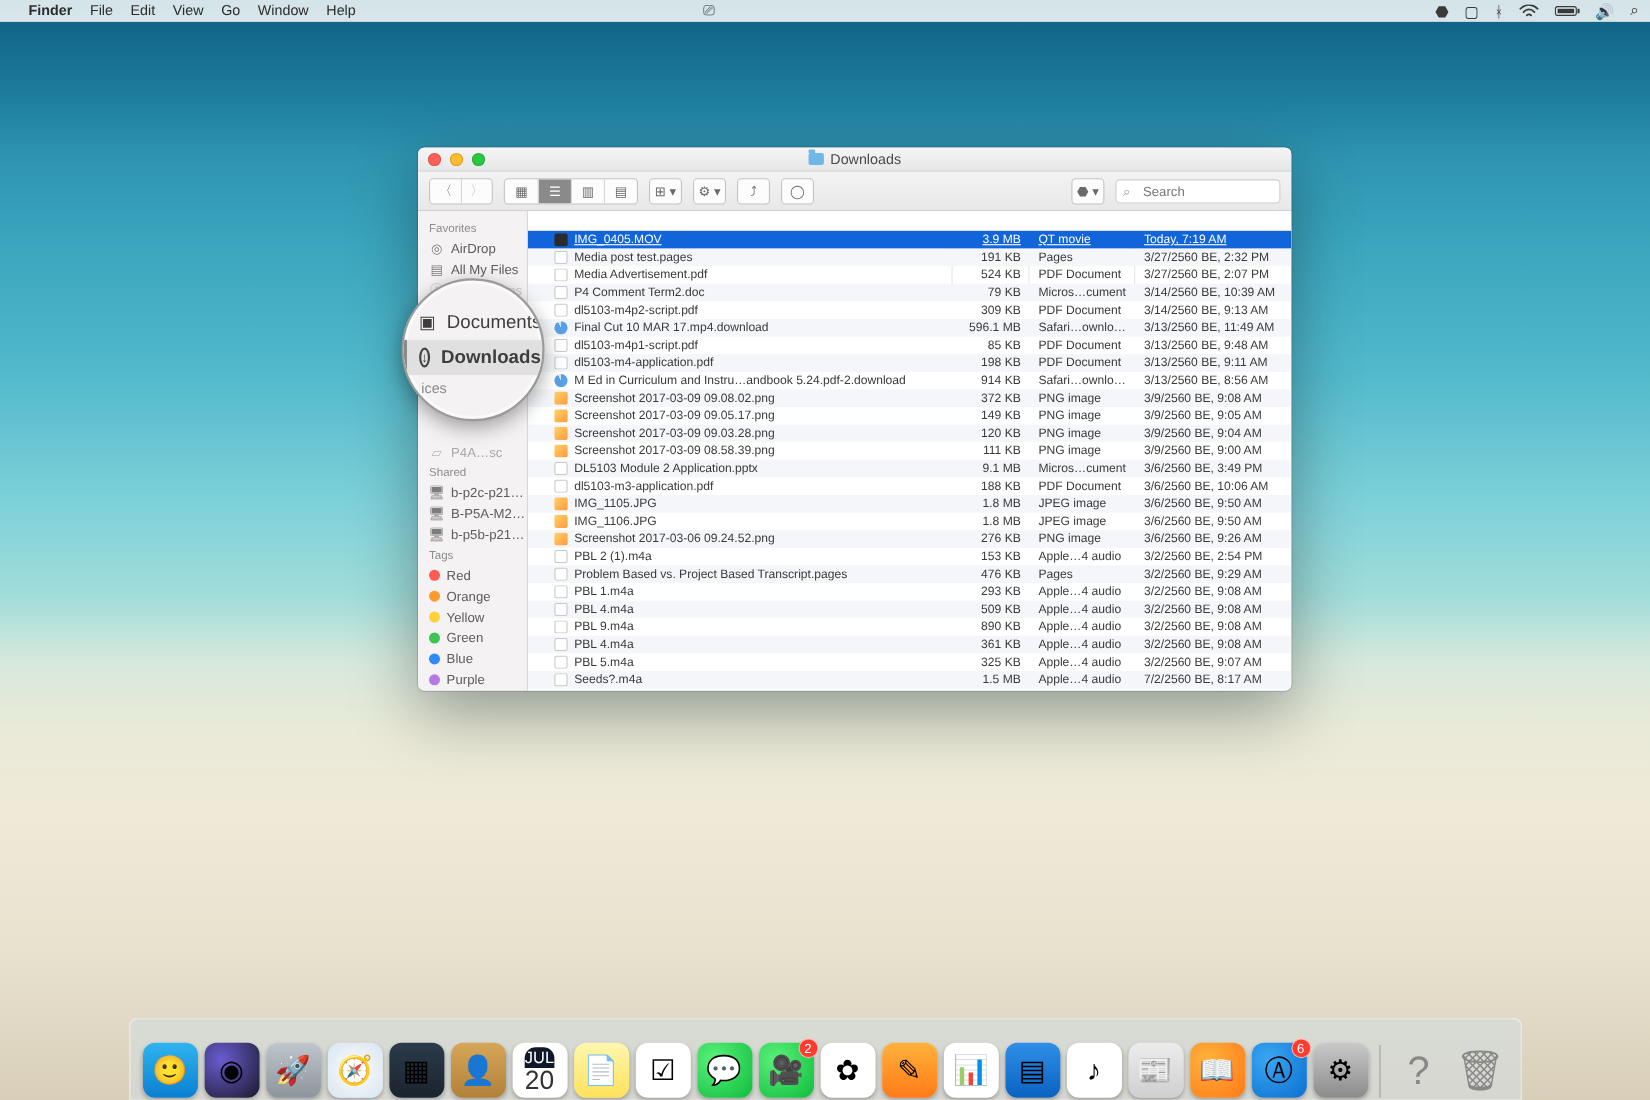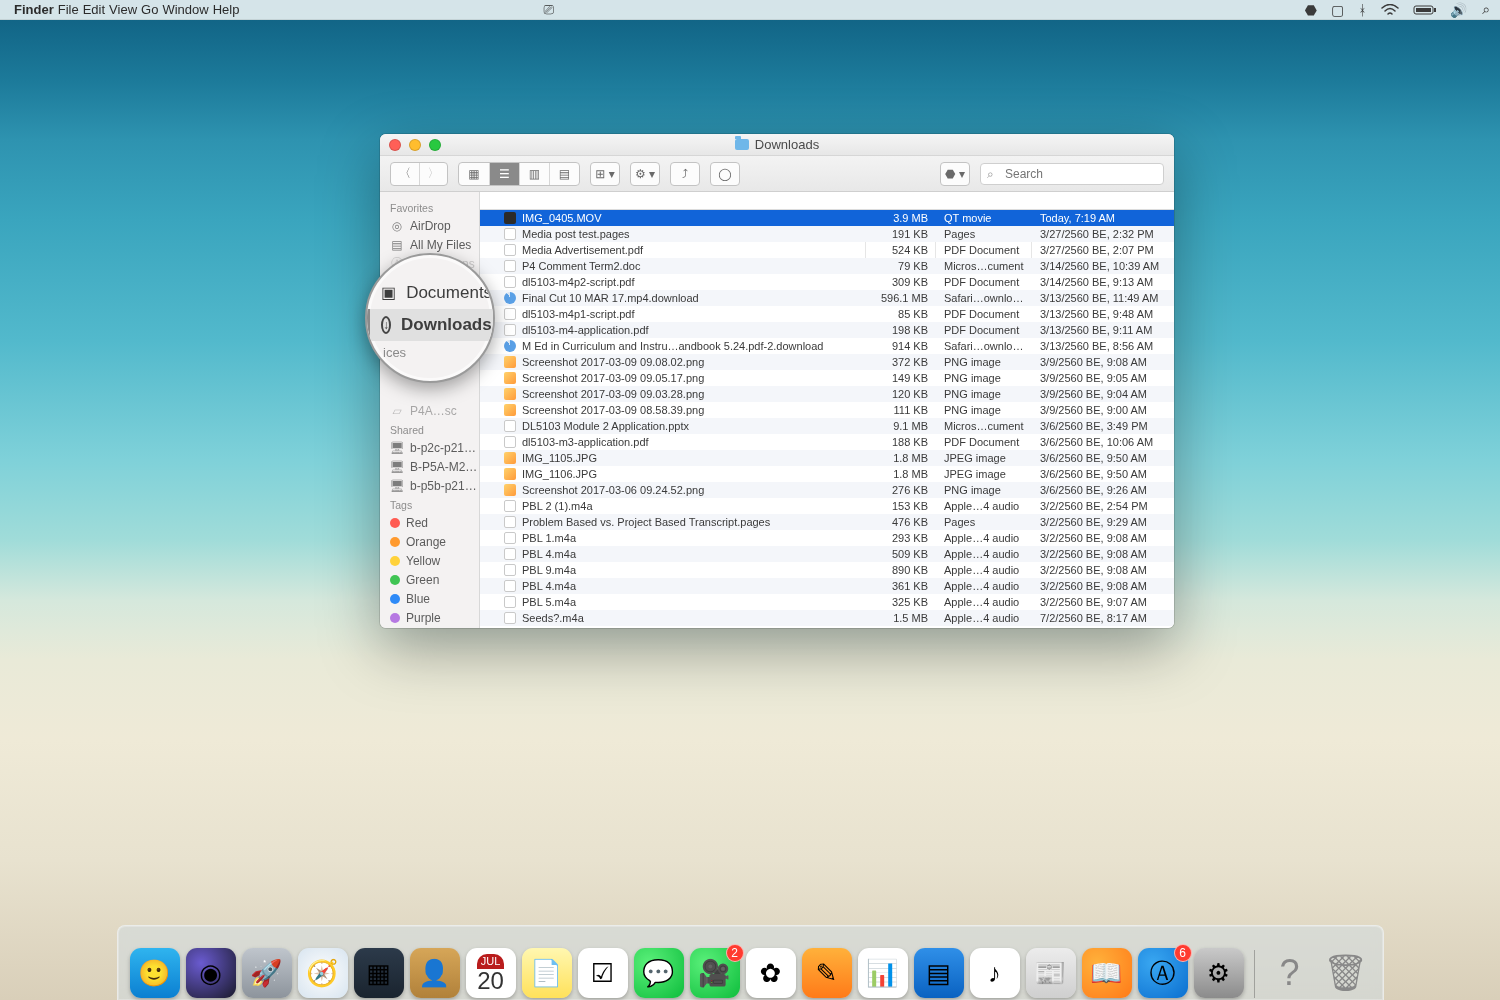--- a/index.html
+++ b/index.html
@@ -15,21 +15,21 @@
       #52b9cc 34%, #7fd1d9 46%, #a0dcd9 54%,
       #d5e8dc 60%, #e9ead8 66%, #efead7 74%,
       #e8e2cf 86%, #d9cfb9 100%);
 }
 
 
 .menubar {
   position: absolute; top: 0; left: 0; right: 0; height: 20px;
   background: rgba(230,240,242,0.92);
   display: flex; align-items: center; font-size: 13px; color: #2b2b2b;
-  padding: 0 10px; gap: 4px;
+  padding: 0 10px; gap: 16px;
   border-bottom: 1px solid rgba(0,0,0,0.08);
 }
 .menubar .app-name { font-weight: 600; }
 .menubar-right { margin-left: auto; display: flex; gap: 14px; align-items: center; font-size: 14px; color: #3a3a3a; }
 .menubar-right span { display:inline-flex; align-items:center; }
 
 
 .finder {
   position: absolute;
   left: 380px; top: 134px;
@@ -58,21 +58,21 @@
   border-bottom: 1px solid #cfcfcf;
   display:flex; align-items:center; padding: 0 10px; gap: 10px;
 }
 .seg { display:flex; border:1px solid #c3c3c3; border-radius:4px; overflow:hidden; background:#fcfcfc; }
 .seg button { width:28px; height:22px; border:none; background:transparent; color:#6a6a6a; font-size:12px; display:flex; align-items:center; justify-content:center; }
 .seg button + button { border-left:1px solid #d7d7d7; }
 .seg button.active { background:#8a8a8a; color:#fff; }
 .tb-seg-wide button { width:30px; }
 .search { margin-left:auto; position:relative; }
 .search input {
-  width: 184px; height: 22px; border:1px solid #cfcfcf; border-radius:4px;
+  width: 150px; height: 22px; border:1px solid #cfcfcf; border-radius:4px;
   background:#fff; padding: 0 8px 0 24px; font-size:12px; color:#555;
 }
 .search .mag { position:absolute; left:7px; top:4px; font-size:12px; color:#9a9a9a; }
 
 .finder-body { flex:1; display:flex; min-height:0;justify-content:center; }
 .sidebar {
   width: 100px; background:#f4f2f2; border-right:1px solid #d8d8d8;
   font-size:12px; color:#5c5c5c; padding-top:6px; overflow:hidden;
 }
 .sb-header { font-size:10.5px; color:#8d8d8d; padding: 4px 10px 2px; text-transform:none; }
@@ -89,21 +89,21 @@
 .cols > div { padding: 0 8px; border-right:1px solid #e6e6e6; display:flex; align-items:center; height:100%;margin-top:38px; }
 .cols > div:last-child { border-right:none; justify-content:space-between; }
 .cols .sz { justify-content:flex-end; }
 .rows { flex:1; overflow:hidden; }
 .row {
   display:grid; grid-template-columns: 1fr 70px 96px 142px;
   font-size:11px; color:#3a3a3a; height:16px; align-items:center;
 }
 .row:nth-child(even){ background:#f4f6fa; }
 .row.sel { background:#1164d9; color:#fff; }
-.row.sel .cell { color:#fff; }
+.row.sel .cell { color:#fff;text-decoration:underline; }
 .cell { padding:0 8px; white-space:nowrap; overflow:hidden; text-overflow:ellipsis; }
 .cell.nm { display:flex; align-items:center; gap:6px; padding-left:24px; }
 .cell.sz { text-align:right; }
 .file-ic { width:12px; height:12px; flex:none; border-radius:2px; background:#fff; border:1px solid #c9c9c9; position:relative; }
 .file-ic.img { background:linear-gradient(135deg,#ffd26b,#ff9a3a); border:none; }
 .file-ic.aud { background:#fff; }
 .file-ic.pdf { background:#fff; }
 .file-ic.mov { background:#2b2b2b; border:none; }
 .file-ic.doc { background:#fff; }
 .file-ic.dl  { background:conic-gradient(#5aa0e6 0 330deg,#d8e6f5 0); border-radius:50%; border:none; }
@@ -562,21 +562,21 @@
   <div class="dock-wrap">
     <div class="dock" id="dock-mount">
         <div class="dock-ic" style="background: linear-gradient(rgb(47, 180, 239), rgb(11, 127, 209));">🙂</div>
         <div class="dock-ic" style="background: radial-gradient(circle at 30% 30%, rgb(106, 91, 208), rgb(26, 26, 43));">◉</div>
         <div class="dock-ic" style="background: linear-gradient(rgb(191, 197, 204), rgb(141, 148, 156));">🚀</div>
         <div class="dock-ic" style="background: radial-gradient(circle, rgb(254, 254, 254), rgb(215, 228, 239));">🧭</div>
         <div class="dock-ic" style="background: linear-gradient(rgb(44, 58, 74), rgb(26, 36, 47));">▦</div>
         <div class="dock-ic" style="background: linear-gradient(rgb(214, 166, 88), rgb(177, 129, 58));">👤</div>
         <div class="dock-ic" style="background: rgb(255, 255, 255); box-shadow: rgba(0, 0, 0, 0.25) 0px 2px 4px;">
           <div style="text-align:center;line-height:1">
-            <div style="background:#b91c1c;color:#fff;font-size:11px;border-radius:10px 10px 0 0;padding:2px 0">JUL</div>
+            <div style="background:#0f172a;color:#fff;font-size:15px;border-radius:10px 10px 0 0;padding:2px 0">JUL</div>
             <div style="font-size:24px;color:#333">20</div>
           </div>
         </div>
         <div class="dock-ic" style="background: linear-gradient(rgb(255, 247, 176), rgb(255, 225, 90));">📄</div>
         <div class="dock-ic" style="background: rgb(255, 255, 255);">☑︎</div>
         <div class="dock-ic" style="background: radial-gradient(circle at 30% 30%, rgb(90, 240, 122), rgb(14, 189, 60));">💬</div>
         <div class="dock-ic" style="background: radial-gradient(circle at 30% 30%, rgb(90, 240, 122), rgb(14, 189, 60));">🎥<span class="badge">2</span></div>
         <div class="dock-ic" style="background: rgb(255, 255, 255);">✿</div>
         <div class="dock-ic" style="background: linear-gradient(rgb(255, 177, 59), rgb(255, 122, 24));">✎</div>
         <div class="dock-ic" style="background: rgb(255, 255, 255);">📊</div>

